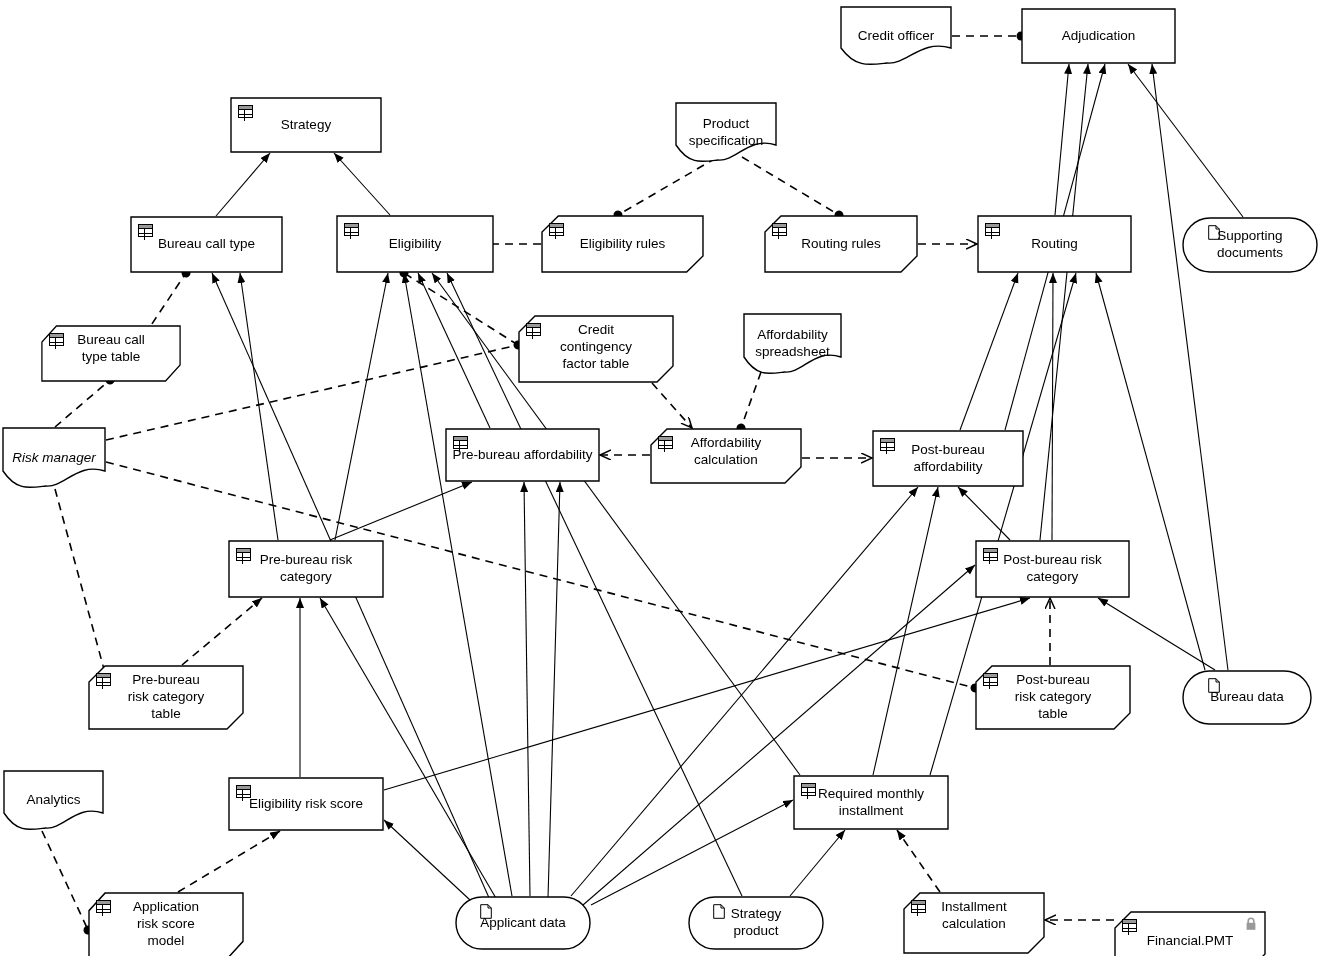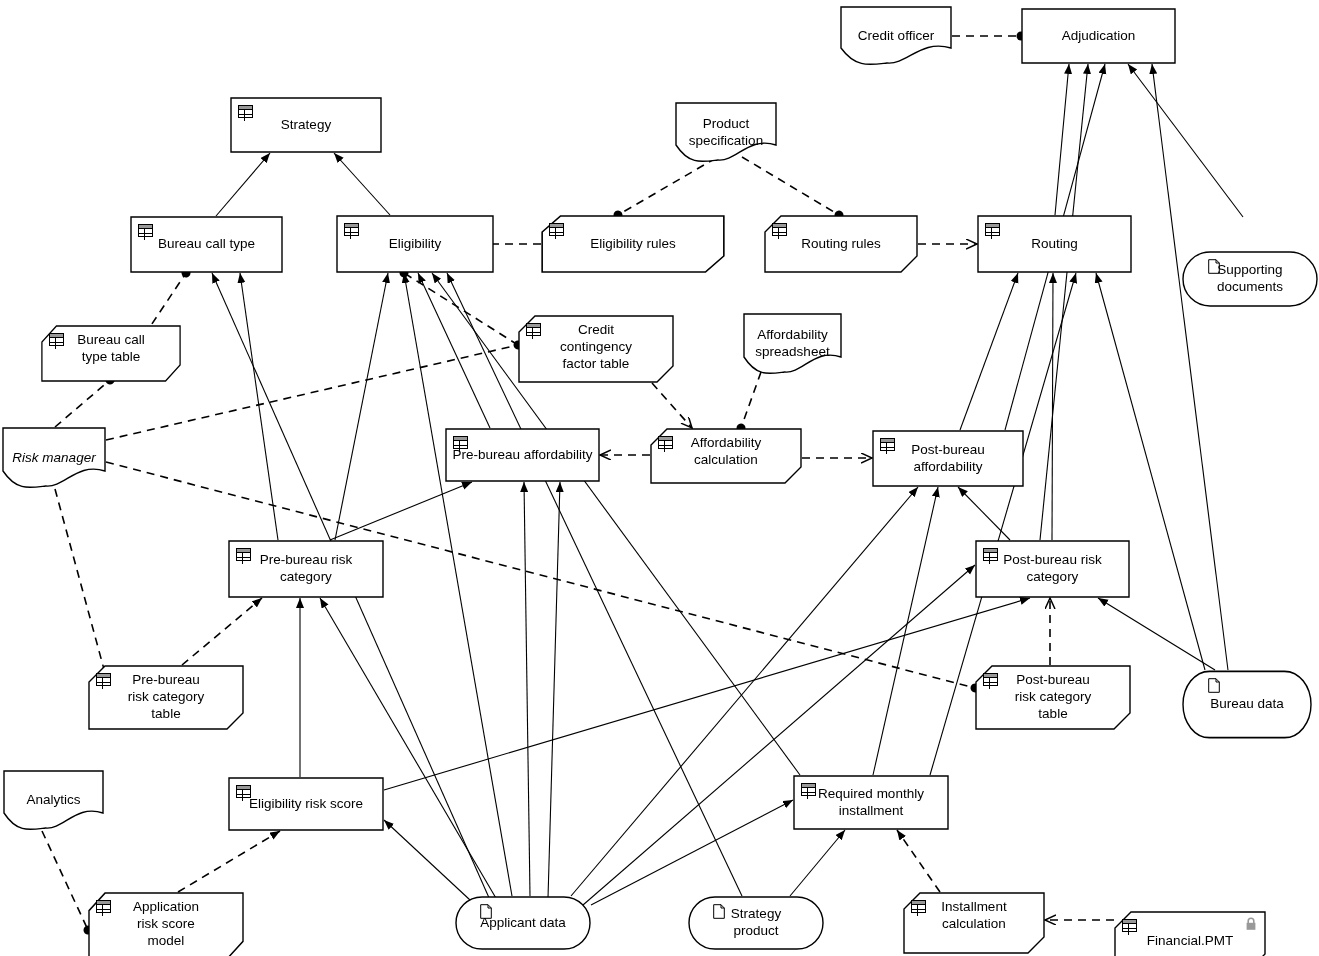--- a/index.html
+++ b/index.html
@@ -214,21 +214,21 @@
         <svg class="shape" viewBox="0 0 158 58" preserveAspectRatio="none">
           <path d="M1,1 L157,1 L157,57 L1,57 Z" fill="#fff" stroke="#000000" stroke-width="1.4" stroke-linejoin="miter"></path>
         </svg>
         <div class="ic ic-table" style="left: 8px; top: 8px;">
           <span class="hdr"></span>
           <i class="r1"></i>
           <i class="c1"></i>
         </div>
         <div class="label">Eligibility</div>
       </div>
-      <div class="node" style="left: 541px; top: 215px; width: 184px; height: 58px;">
+      <div class="node" style="left: 541px; top: 215px; width: 163px; height: 58px;">
         <svg class="shape" viewBox="0 0 160 58" preserveAspectRatio="none">
           <path d="M17,1 L159,1 L159,41 L143,57 L1,57 L1,17 Z" fill="#fff" stroke="#000000" stroke-width="1.4" stroke-linejoin="miter"></path>
         </svg>
         <div class="ic ic-table" style="left: 8px; top: 8px;">
           <span class="hdr"></span>
           <i class="r1"></i>
           <i class="c1"></i>
         </div>
         <div class="label">Eligibility rules</div>
       </div>
@@ -247,21 +247,21 @@
         <svg class="shape" viewBox="0 0 155 58" preserveAspectRatio="none">
           <path d="M1,1 L154,1 L154,57 L1,57 Z" fill="#fff" stroke="#000000" stroke-width="1.4" stroke-linejoin="miter"></path>
         </svg>
         <div class="ic ic-table" style="left: 8px; top: 8px;">
           <span class="hdr"></span>
           <i class="r1"></i>
           <i class="c1"></i>
         </div>
         <div class="label">Routing</div>
       </div>
-      <div class="node" style="left: 1182px; top: 217px; width: 136px; height: 56px; margin-top: 34px;">
+      <div class="node" style="left: 1182px; top: 217px; width: 136px; height: 56px;">
         <svg class="shape" viewBox="0 0 136 56" preserveAspectRatio="none">
           <path d="M28,1 L108,1 A27,27 0 0 1 108,55 L28,55 A27,27 0 0 1 28,1 Z" fill="#fff" stroke="#000000" stroke-width="1.4" stroke-linejoin="miter"></path>
         </svg>
         <div class="ic ic-doc" style="left: 26px; top: 8px;"><svg viewBox="0 0 12 15" width="12" height="15">
             <path d="M0.7,0.7 L8,0.7 L11.3,4 L11.3,14.3 L0.7,14.3 Z" fill="#fff" stroke="#000" stroke-width="1"></path>
             <path d="M8,0.7 L8,4 L11.3,4" fill="none" stroke="#000" stroke-width="1"></path>
           </svg></div>
         <div class="label">Supporting
 documents</div>
       </div>
@@ -381,21 +381,21 @@
         </svg>
         <div class="ic ic-table" style="left: 8px; top: 8px;">
           <span class="hdr"></span>
           <i class="r1"></i>
           <i class="c1"></i>
         </div>
         <div class="label">Post-bureau
 risk category
 table</div>
       </div>
-      <div class="node" style="left: 1182px; top: 670px; width: 130px; height: 69px;">
+      <div class="node" style="left: 1182px; top: 670px; width: 130px; height: 55px;">
         <svg class="shape" viewBox="0 0 130 55" preserveAspectRatio="none">
           <path d="M27.5,1 L102.5,1 A26.5,26.5 0 0 1 102.5,54 L27.5,54 A26.5,26.5 0 0 1 27.5,1 Z" fill="#fff" stroke="#000000" stroke-width="1.4" stroke-linejoin="miter"></path>
         </svg>
         <div class="ic ic-doc" style="left: 25.5px; top: 8px;"><svg viewBox="0 0 12 15" width="12" height="15">
             <path d="M0.7,0.7 L8,0.7 L11.3,4 L11.3,14.3 L0.7,14.3 Z" fill="#fff" stroke="#000" stroke-width="1"></path>
             <path d="M8,0.7 L8,4 L11.3,4" fill="none" stroke="#000" stroke-width="1"></path>
           </svg></div>
         <div class="label">Bureau data</div>
       </div>
       <div class="node" style="left: 3px; top: 770px; width: 101px; height: 61px;">

